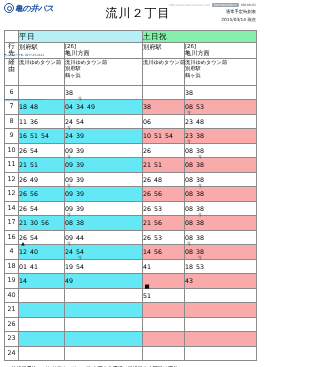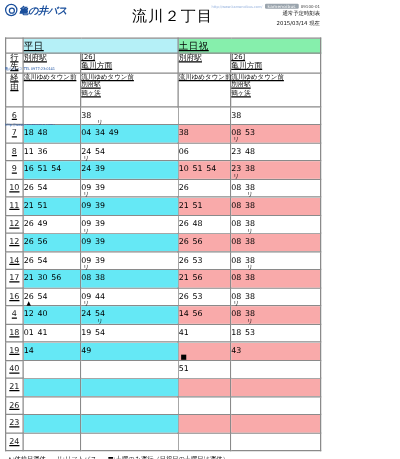--- a/index.html
+++ b/index.html
@@ -130,21 +130,20 @@
     margin-top: 2px;
     color: #111;
   }
 
   
   table.tt {
     border-collapse: collapse;
     width: 252px;
     margin-top: 2px;
     table-layout: fixed;
-    text-decoration: underline;
   }
   table.tt td, table.tt th {
     border: 0.8px solid #8a8a8a;
     padding: 0;
     vertical-align: top;
     font-weight: normal;
   }
 
   col.c-hour  { width: 14px; }
   col.c-a1    { width: 46px; }

